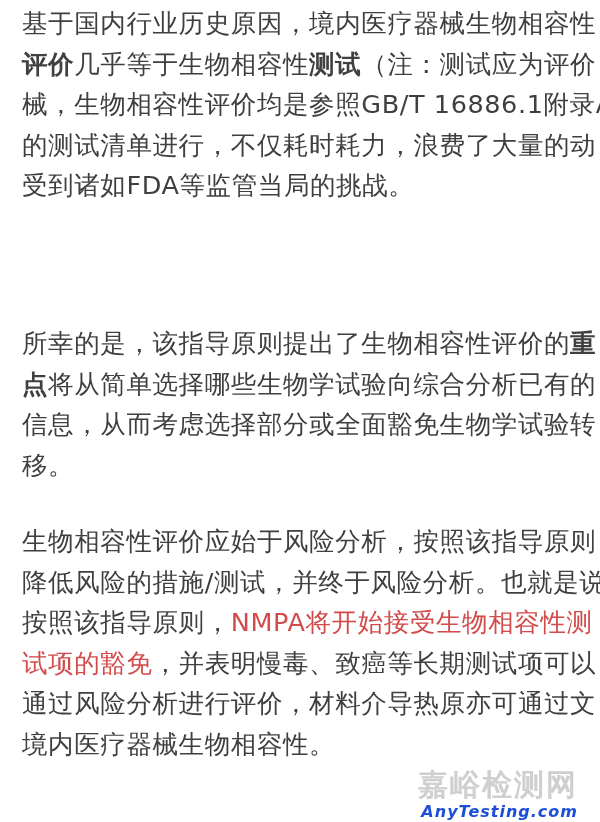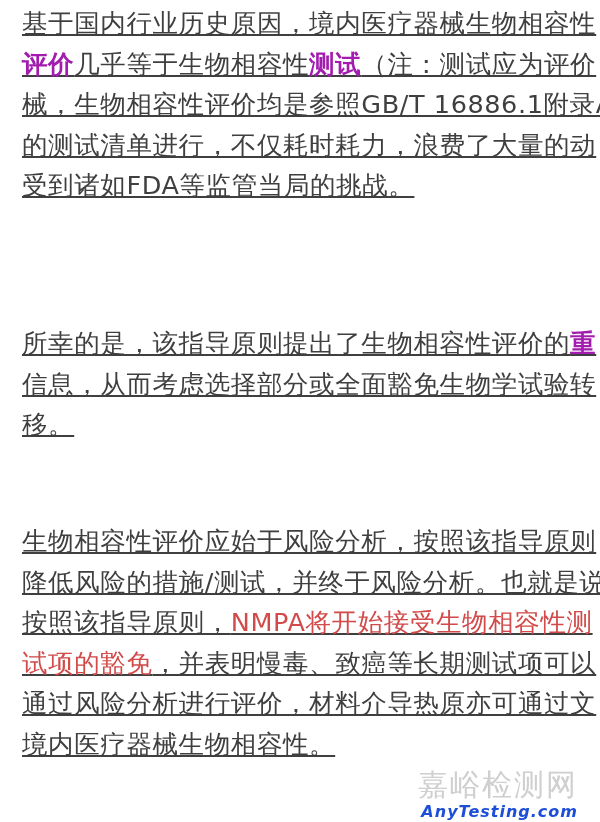--- a/index.html
+++ b/index.html
@@ -3,40 +3,41 @@
 <meta charset="utf-8">
 <style>
   html, body { margin: 0; padding: 0; background: #ffffff; }
   body { width: 600px; height: 822px; overflow: hidden; position: relative;
          font-family: "DejaVu Sans", "Liberation Sans", sans-serif; color: #3f3f3f; }
   .article { position: absolute; left: 22px; top: 0; width: 560px; }
   .para { font-size: 25.5px; line-height: 40.5px; margin: 0; letter-spacing: 0.6px; word-break: break-all; }
   .p1 { position: absolute; top: 3px; left: 0; width: 560px; }
   .p2 { position: absolute; top: 323px; left: 0; width: 560px; }
   .p3 { position: absolute; top: 521px; left: 0; width: 560px; }
-  .line { display: block; white-space: nowrap; height: 40.5px; text-decoration: underline; }
-  .b { font-weight: bold; color: #a21caf; }
+  .line { display: block; white-space: nowrap; height: 40.5px; }
+  .b { font-weight: bold; color: #404040; }
   .red { color: #d24a4a; }
   .wm { position: absolute; right: 22px; top: 768px; text-align: right; }
-  .wm-cn { font-size: 30px; color: #cfcfcf; font-weight: normal; letter-spacing: 2px; line-height: 34px; display: block; }
+  .wm-cn { font-size: 30px; color: #cfcfcf; font-weight: bold; letter-spacing: 2px; line-height: 34px; display: block; }
   .wm-en { font-size: 16px; color: #1d4ed8; font-style: italic; font-weight: bold; letter-spacing: 1px; line-height: 20px; display: block; }
 </style>
 </head>
 <body>
 
 <div class="article">
   <p class="para p1">
       <span class="line"><span>基于国内行业历史原因，境内医疗器械生物相容性</span></span>
       <span class="line"><span class="b">评价</span><span>几乎等于生物相容性</span><span class="b">测试</span><span>（注：测试应为评价</span></span>
       <span class="line"><span>械，生物相容性评价均是参照GB/T 16886.1附录A</span></span>
       <span class="line"><span>的测试清单进行，不仅耗时耗力，浪费了大量的动</span></span>
       <span class="line"><span>受到诸如FDA等监管当局的挑战。</span></span>
     </p>
   <p class="para p2">
       <span class="line"><span>所幸的是，该指导原则提出了生物相容性评价的</span><span class="b">重</span></span>
+      <span class="line"><span class="b">点</span><span>将从简单选择哪些生物学试验向综合分析已有的</span></span>
       <span class="line"><span>信息，从而考虑选择部分或全面豁免生物学试验转</span></span>
       <span class="line"><span>移。</span></span>
     </p>
   <p class="para p3">
       <span class="line"><span>生物相容性评价应始于风险分析，按照该指导原则</span></span>
       <span class="line"><span>降低风险的措施/测试，并终于风险分析。也就是说</span></span>
       <span class="line"><span>按照该指导原则，</span><span class="red">NMPA将开始接受生物相容性测</span></span>
       <span class="line"><span class="red">试项的豁免</span><span>，并表明慢毒、致癌等长期测试项可以</span></span>
       <span class="line"><span>通过风险分析进行评价，材料介导热原亦可通过文</span></span>
       <span class="line"><span>境内医疗器械生物相容性。</span></span>

